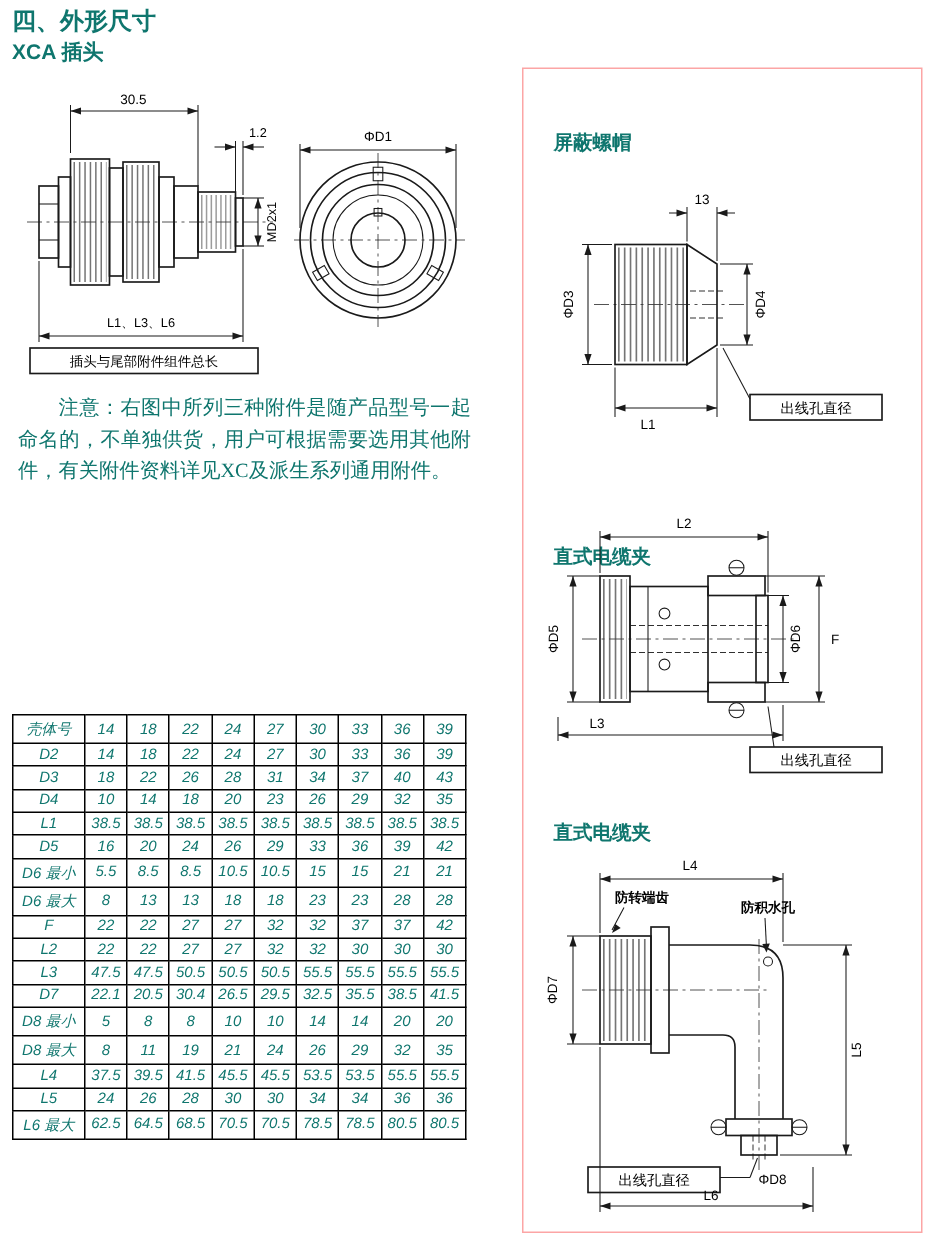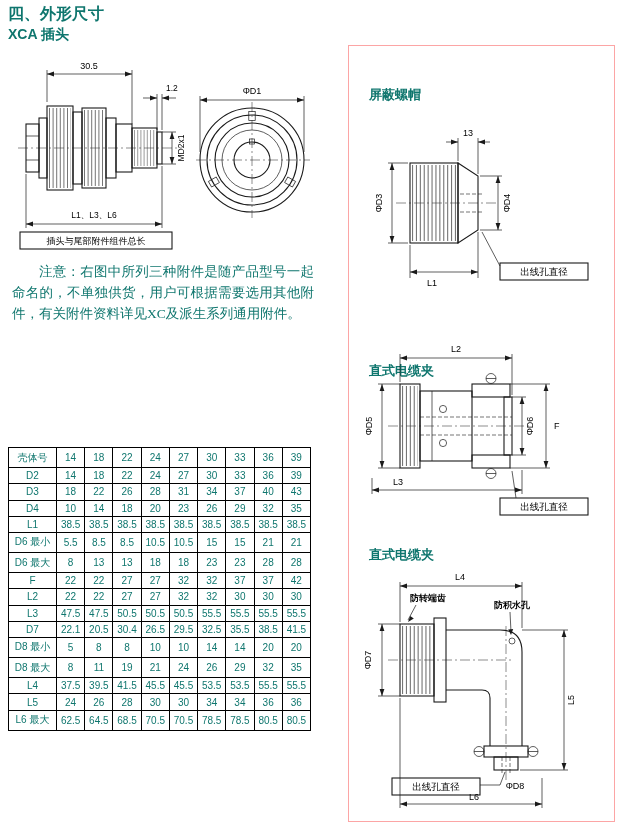--- a/index.html
+++ b/index.html
@@ -7,22 +7,22 @@
         font-family:"Liberation Sans",sans-serif;color:#0f766e;}
   .sec-title{position:absolute;left:8px;top:4px;font-size:16px;font-weight:bold;}
   .sub-title{position:absolute;left:8px;top:26px;font-size:14px;font-weight:bold;}
   .note{position:absolute;left:12px;top:262px;width:302px;font-family:"Liberation Serif",serif;
         font-size:13.5px;line-height:1.55;text-align:justify;text-indent:2em;}
   .panel{position:absolute;left:348px;top:45px;width:265px;height:775px;border:1px solid #fca5a5;}
   .panel-title{position:absolute;left:20px;font-size:13px;font-weight:bold;}
   .t-shield{top:40px;}
   .t-straight{top:272px;margin-top:44px;}
   .t-bent{top:500px;}
-  table.dims{position:absolute;left:8px;top:447px;width:303px;height:284px;
-             border-collapse:collapse;table-layout:fixed;}
+  table.dims{position:absolute;left:8px;top:476px;width:303px;height:284px;
+             border-collapse:collapse;table-layout:fixed;font-style:italic;}
   table.dims td{border:1px solid #000;text-align:center;vertical-align:middle;
                 font-size:10px;padding:0;white-space:nowrap;overflow:hidden;}
   table.dims td:first-child{width:47px;}
   svg{position:absolute;}
   svg .o{fill:none;stroke:#1a1a1a;stroke-width:1.1;}
   svg .ot{fill:none;stroke:#1a1a1a;stroke-width:0.7;}
   svg .d{fill:none;stroke:#1a1a1a;stroke-width:0.7;}
   svg .ah{fill:#1a1a1a;stroke:none;}
   svg .cl{fill:none;stroke:#1a1a1a;stroke-width:0.5;stroke-dasharray:10 3 2 3;}
   svg .dash{fill:none;stroke:#1a1a1a;stroke-width:0.6;stroke-dasharray:4 2;}
@@ -179,20 +179,32 @@
           <td>L1</td>
           <td>38.5</td>
           <td>38.5</td>
           <td>38.5</td>
           <td>38.5</td>
           <td>38.5</td>
           <td>38.5</td>
           <td>38.5</td>
           <td>38.5</td>
           <td>38.5</td>
+        </tr>
+        <tr>
+          <td>D5</td>
+          <td>16</td>
+          <td>20</td>
+          <td>24</td>
+          <td>26</td>
+          <td>29</td>
+          <td>33</td>
+          <td>36</td>
+          <td>39</td>
+          <td>42</td>
         </tr>
         <tr>
           <td>D6 最小</td>
           <td>5.5</td>
           <td>8.5</td>
           <td>8.5</td>
           <td>10.5</td>
           <td>10.5</td>
           <td>15</td>
           <td>15</td>

